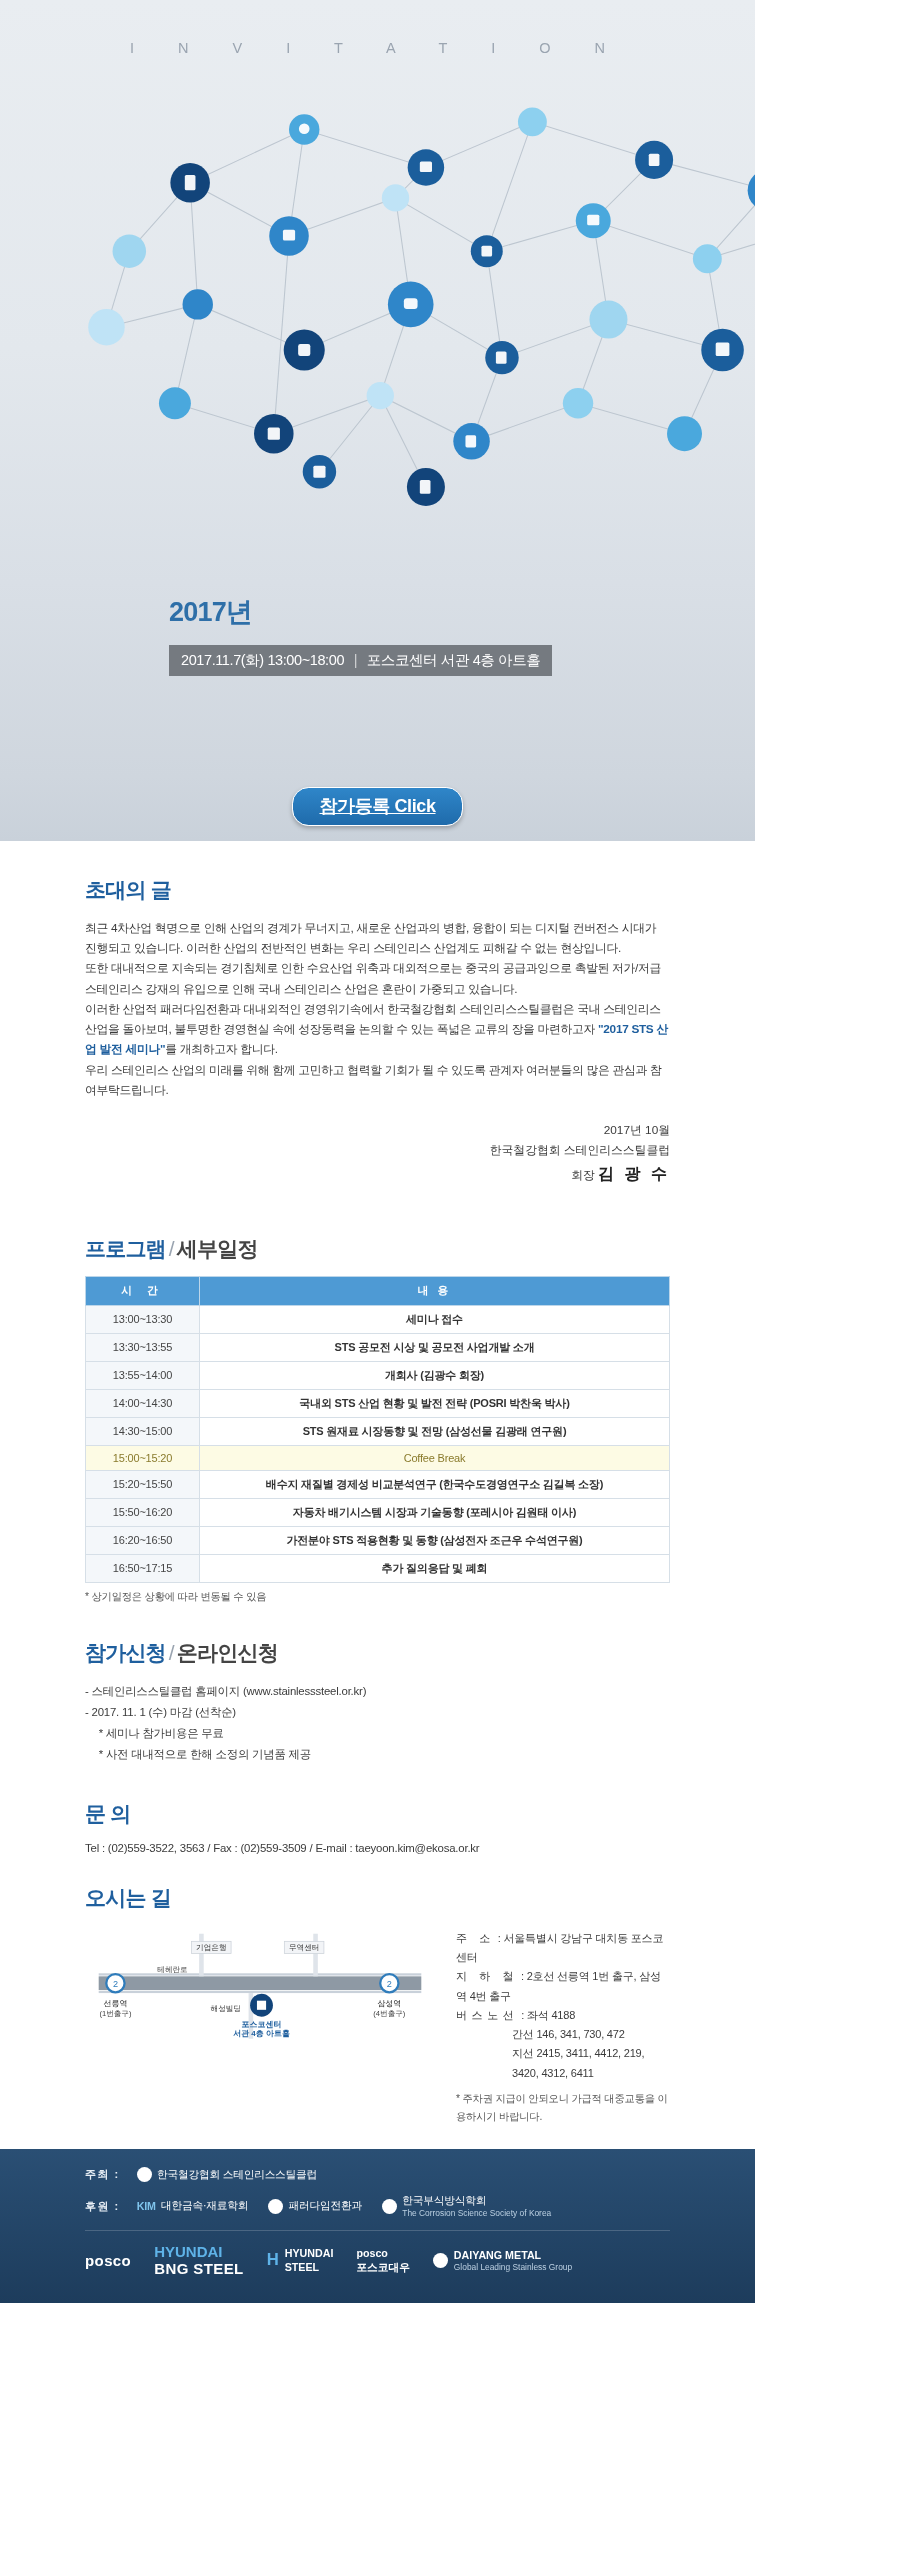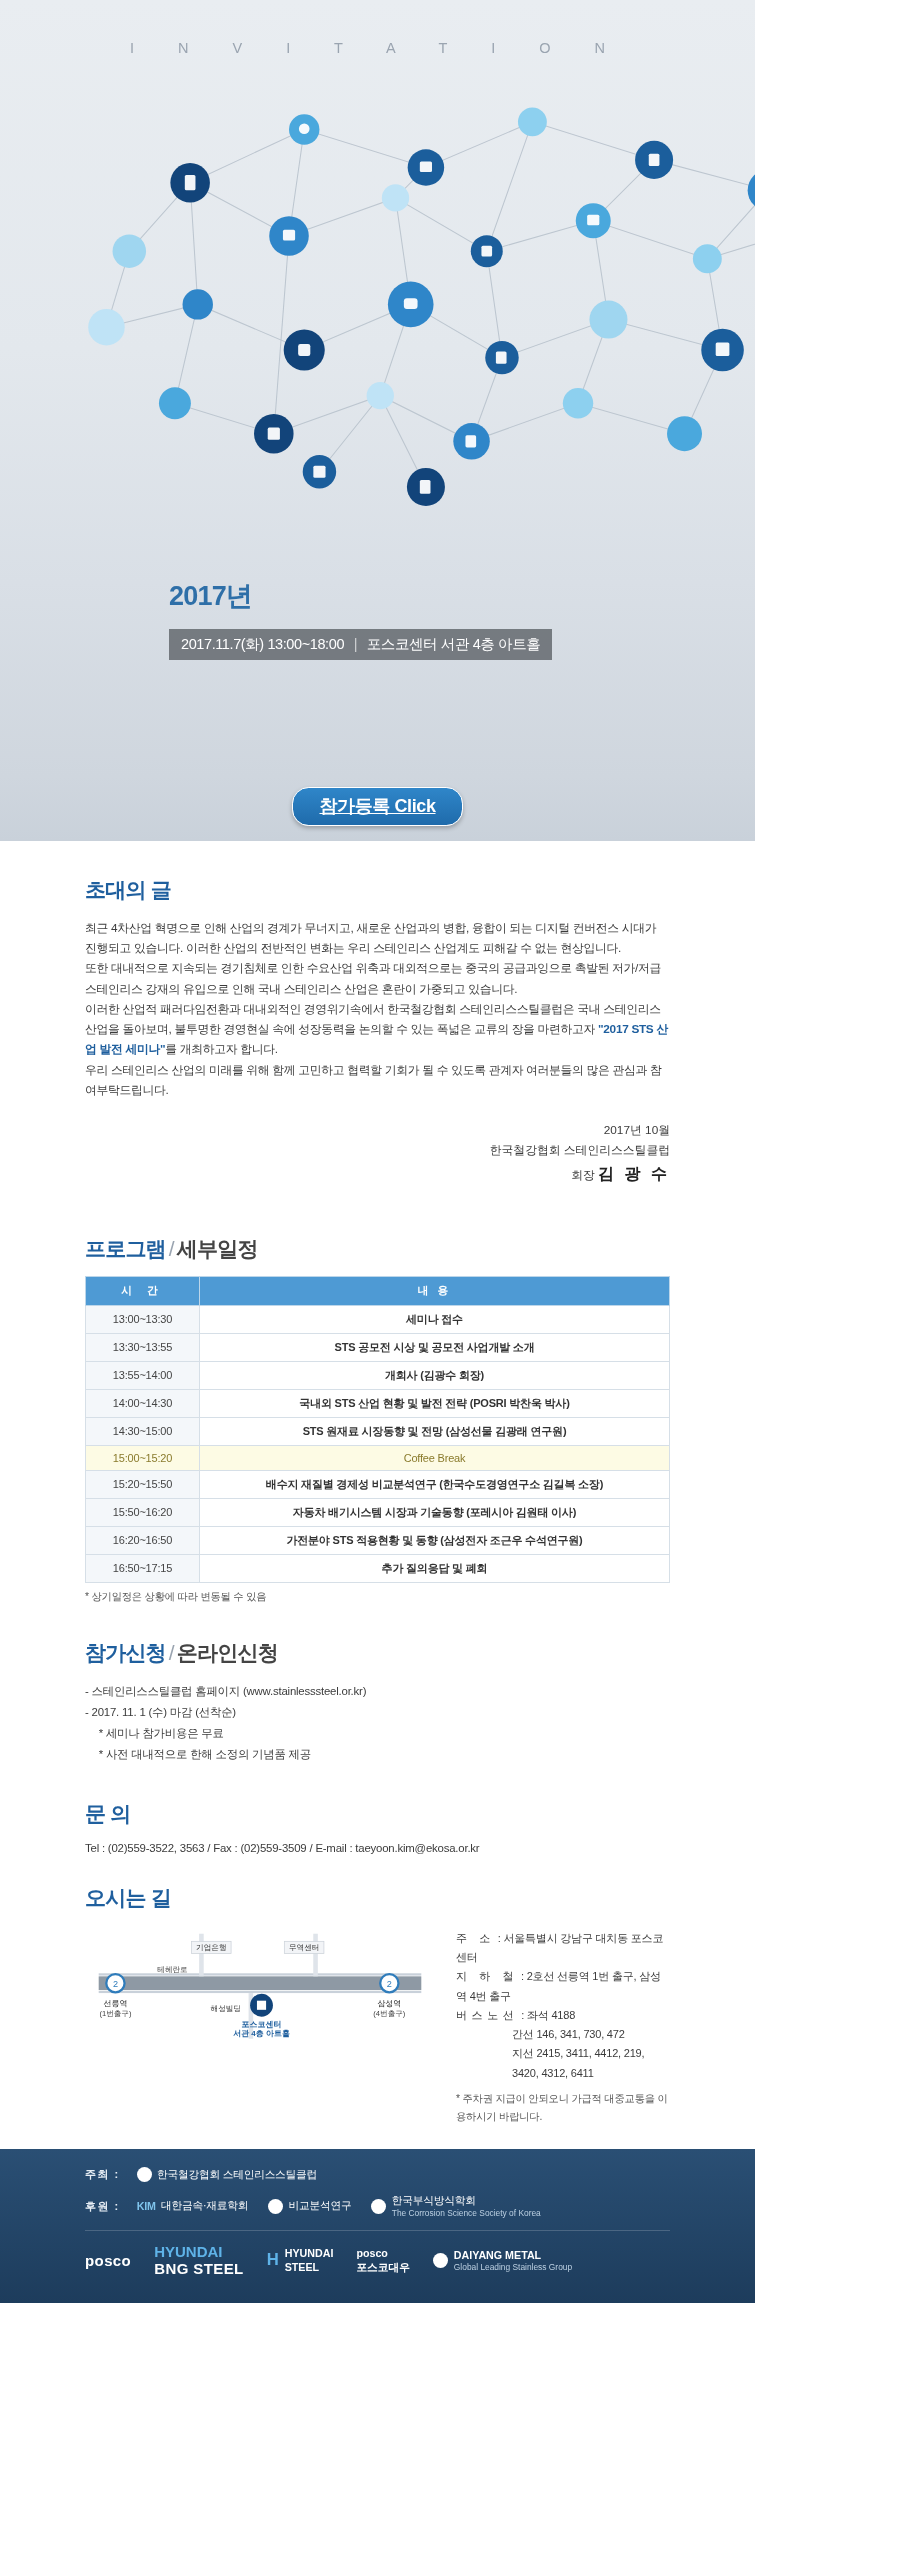--- a/index.html
+++ b/index.html
@@ -20,21 +20,21 @@
     overflow: hidden;
   }
   .invitation-word {
     position: absolute; top: 40px; left: 0; width: 100%;
     text-align: center;
     font-size: 14.5px; letter-spacing: 20px;
     color: #9aa4b0; font-weight: 400;
   }
   .net { position:absolute; top:76px; left:0; width:899px; height:472px; }
 
-  .hero-text { position: absolute; left: 169px; top: 578px; }
+  .hero-text { position: absolute; left: 169px; top: 594px; }
   .hero-year {
     font-size: 27px; color:#2e6fa8; font-weight:bold; letter-spacing:-0.8px;
     margin-bottom: 3px;
   }
   .hero-title {
     font-size: 44px; font-weight: bold; color:#19558e; letter-spacing:-1.5px;
     line-height: 1.05;
   }
   .hero-title .light { color:#2f7cbb; }
   .hero-bar {
@@ -368,21 +368,21 @@
 
     <div class="f-row">
       <span class="f-label">후원 :</span>
       <span class="f-items">
         <span class="f-chip">
           <span style="color:#7fc4ec;font-weight:bold">KIM</span>
           <span>대한금속·재료학회</span>
         </span>
         <span class="f-chip">
           <span class="f-logo-sq"></span>
-          <span>비교분석연구</span>
+          <span>패러다임전환과</span>
         </span>
         <span class="f-chip">
           <span class="f-logo-sq"></span>
           <span>
             <span>한국부식방식학회</span>
             <span class="f-sub">The Corrosion Science Society of Korea</span>
           </span>
         </span>
       </span>
     </div>

